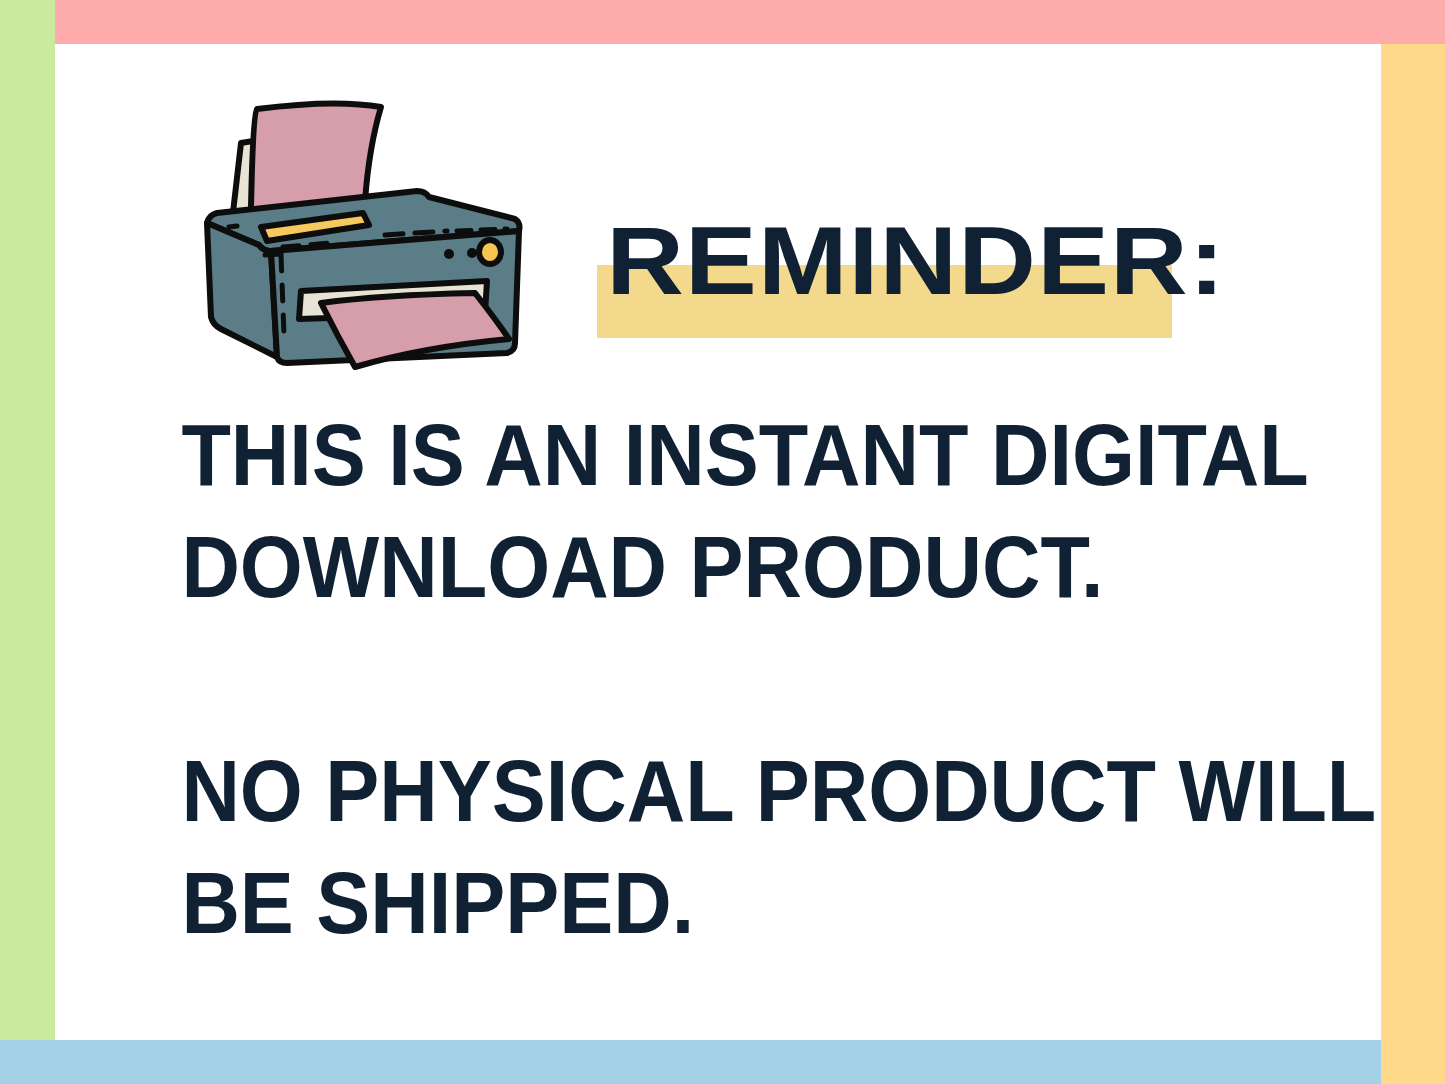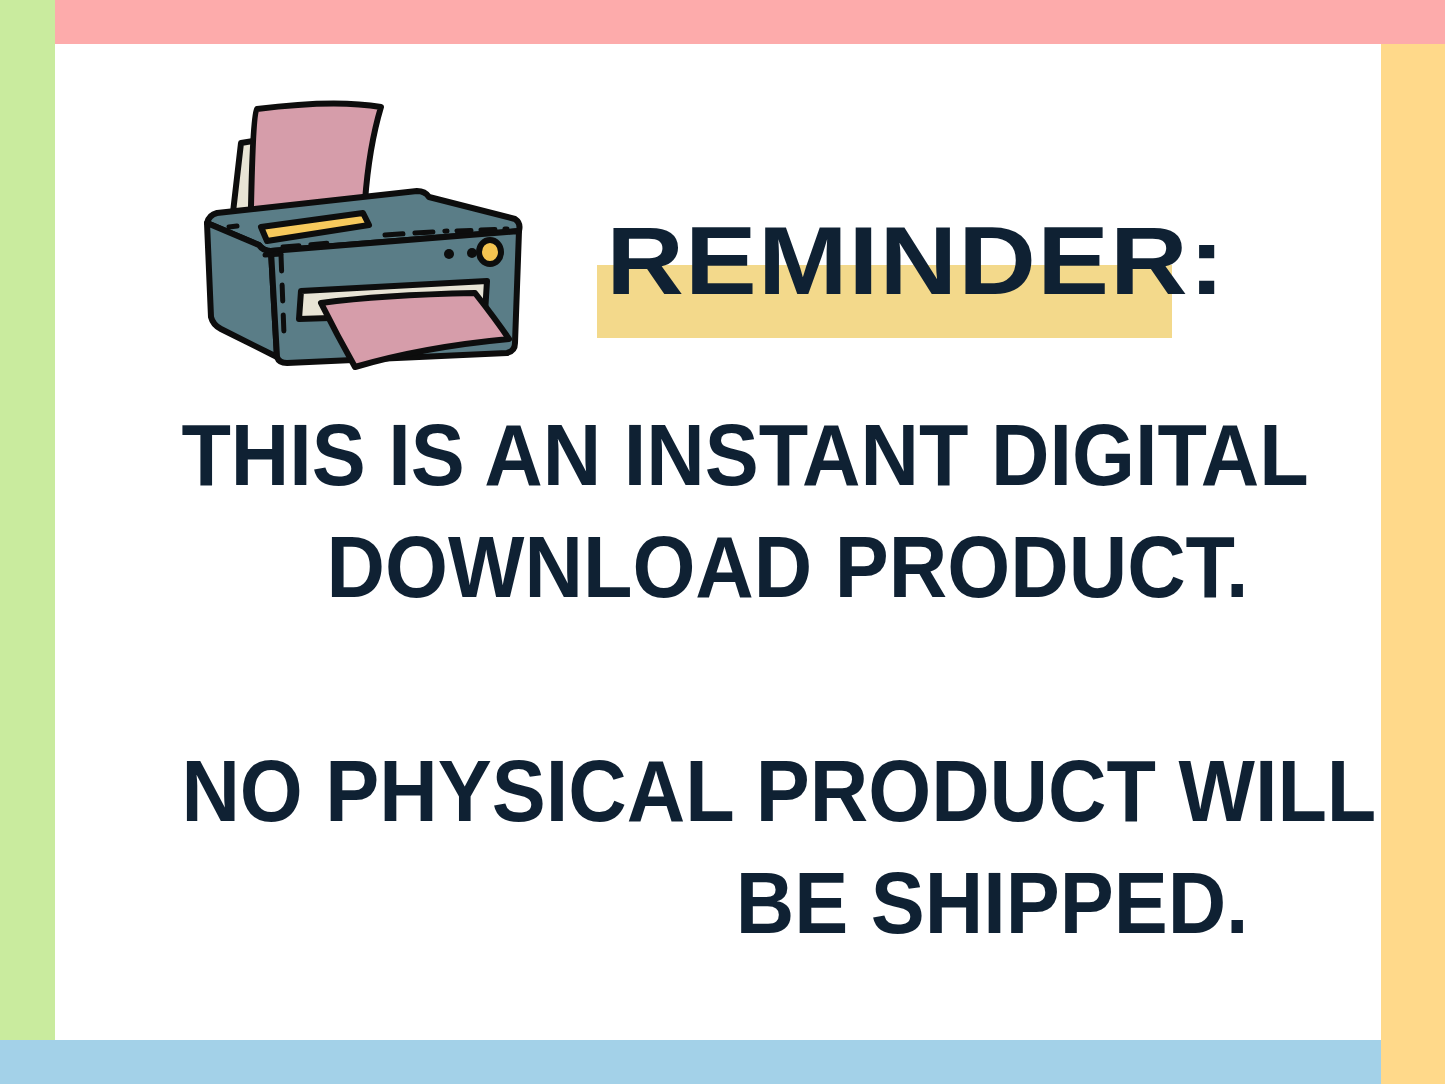--- a/index.html
+++ b/index.html
@@ -79,21 +79,21 @@
     white-space: nowrap;
     transform: scaleX(1.12);
     transform-origin: center left;
   }
 
   
   #body-copy {
     position: absolute;
     left: 80px; top: 355px;
     width: 1160px;
-    text-align: right;
+    text-align: left;
     color: #0f2133;
   }
   .body-line {
     font-family: "Liberation Sans Narrow", "Liberation Sans", sans-serif;
     font-weight: 700;
     font-size: 88px;
     line-height: 112px;
     letter-spacing: 0px;
     color: #0f2133;
     white-space: nowrap;

